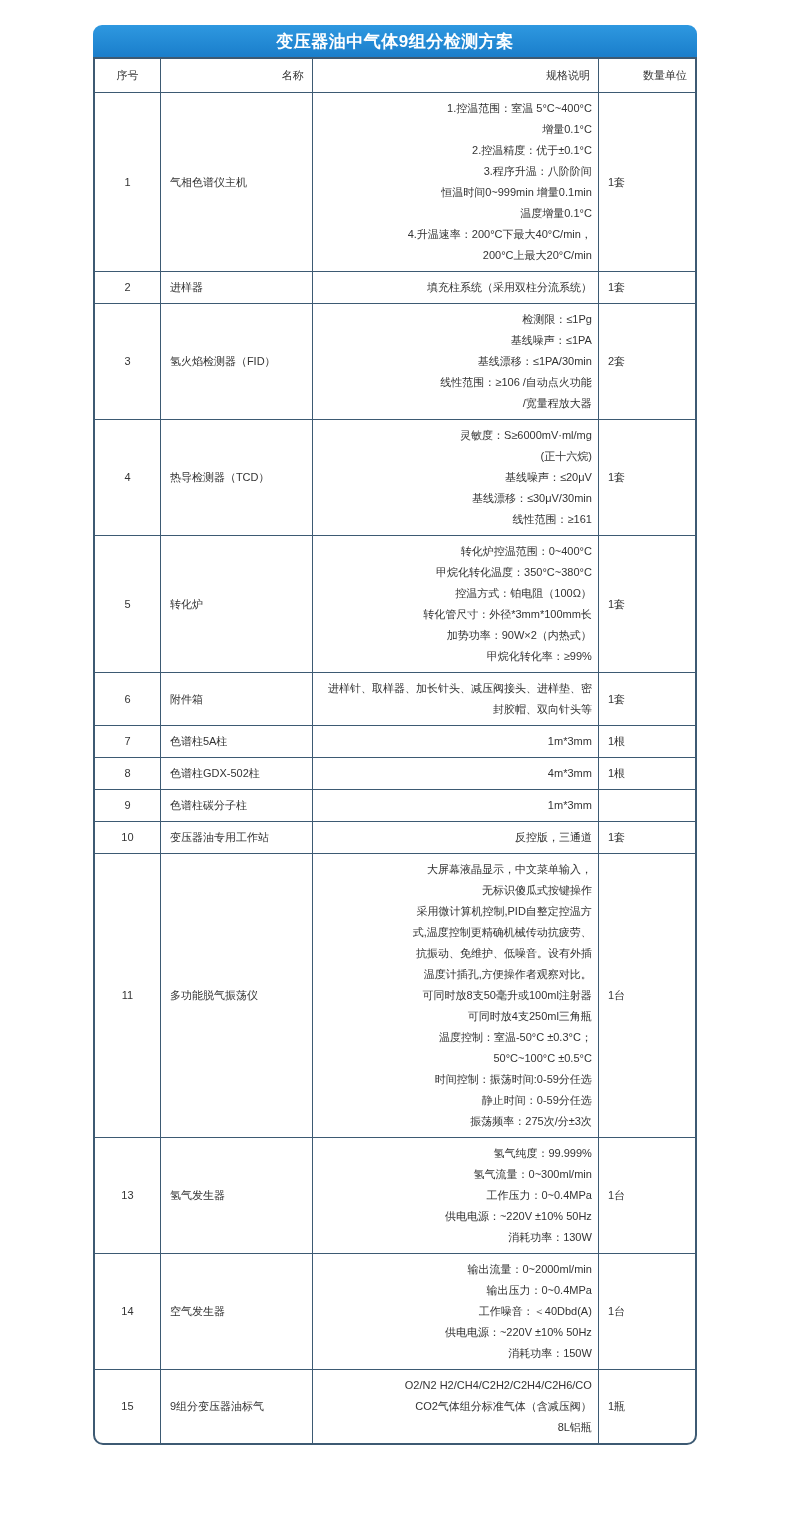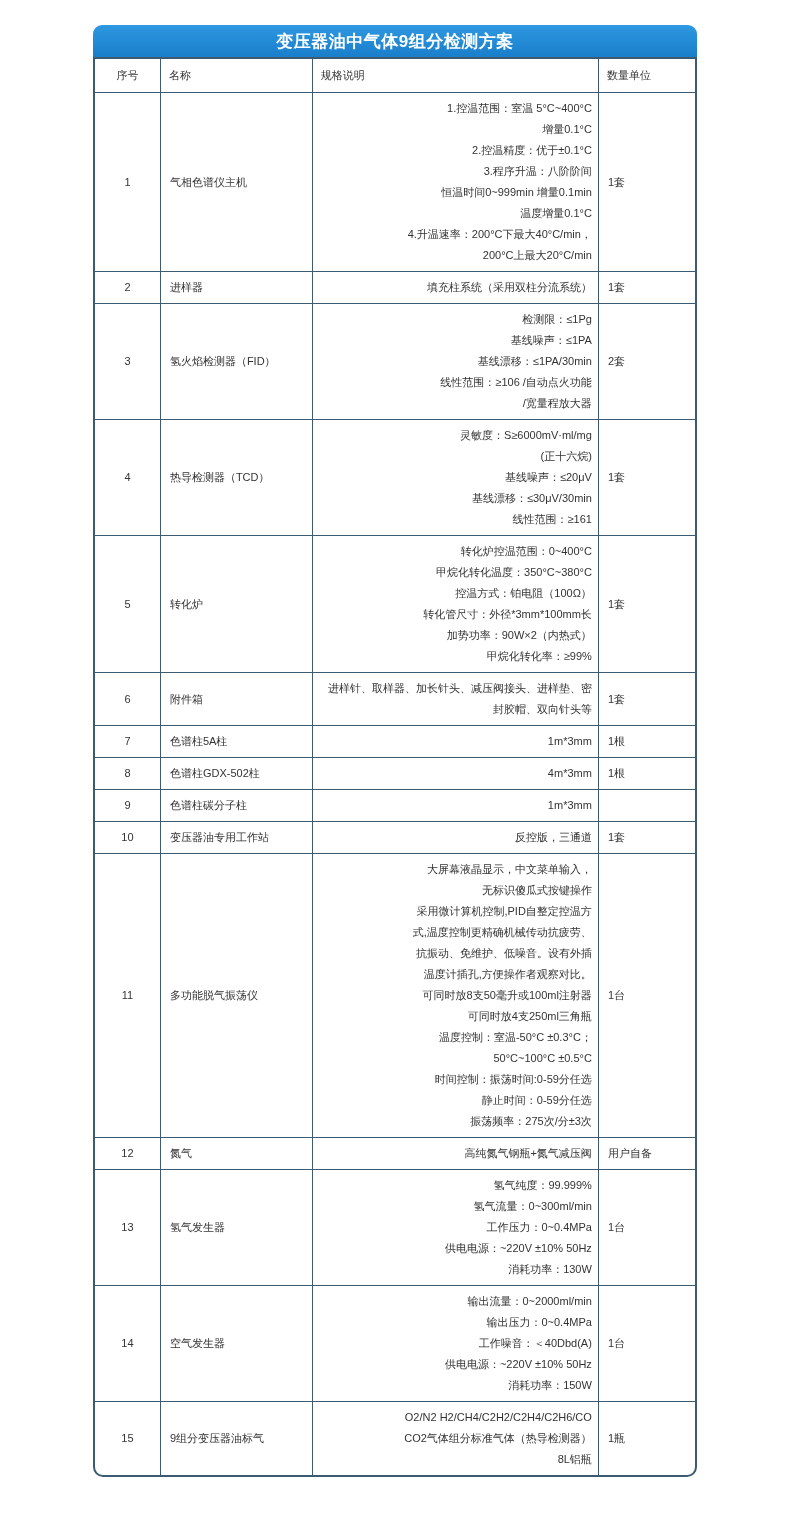--- a/index.html
+++ b/index.html
@@ -48,21 +48,21 @@
   th, td {
     border-right: 1px solid #3d5a73;
     border-bottom: 1px solid #3d5a73;
     vertical-align: middle;
     font-weight: normal;
     line-height: 21px;
   }
   th:last-child, td:last-child { border-right: none; }
   tr:last-child td { border-bottom: none; }
   th {
-    text-align: left;
+    text-align: right;
     height: 29px;
     padding: 2px 8px;
   }
   th.h-no { text-align: center; padding: 2px 2px; }
   td.no {
     text-align: center;
     padding: 5px 2px;
   }
   td.name {
     padding: 5px 3px 5px 9px;
@@ -193,26 +193,20 @@
 可同时放8支50毫升或100ml注射器
 可同时放4支250ml三角瓶
 温度控制：室温-50°C ±0.3°C；
  50°C~100°C ±0.5°C
 时间控制：振荡时间:0-59分任选
 静止时间：0-59分任选
 振荡频率：275次/分±3次</td>
             <td class="qty">1台</td>
           </tr>
           <tr>
-            <td class="no">12</td>
-            <td class="name">氮气</td>
-            <td class="spec">高纯氮气钢瓶+氮气减压阀</td>
-            <td class="qty">用户自备</td>
-          </tr>
-          <tr>
             <td class="no">13</td>
             <td class="name">氢气发生器</td>
             <td class="spec">氢气纯度：99.999%
 氢气流量：0~300ml/min
 工作压力：0~0.4MPa
 供电电源：~220V ±10% 50Hz
 消耗功率：130W</td>
             <td class="qty">1台</td>
           </tr>
           <tr>
@@ -222,20 +216,20 @@
 输出压力：0~0.4MPa
 工作噪音：＜40Dbd(A)
 供电电源：~220V ±10% 50Hz
 消耗功率：150W</td>
             <td class="qty">1台</td>
           </tr>
           <tr>
             <td class="no">15</td>
             <td class="name">9组分变压器油标气</td>
             <td class="spec">O2/N2 H2/CH4/C2H2/C2H4/C2H6/CO
-CO2气体组分标准气体（热导检测器）
+CO2气体组分标准气体（含减压阀）
 8L铝瓶</td>
             <td class="qty">1瓶</td>
           </tr>
         </tbody>
     </table>
   </div>
 </div>
 
 </body></html>

